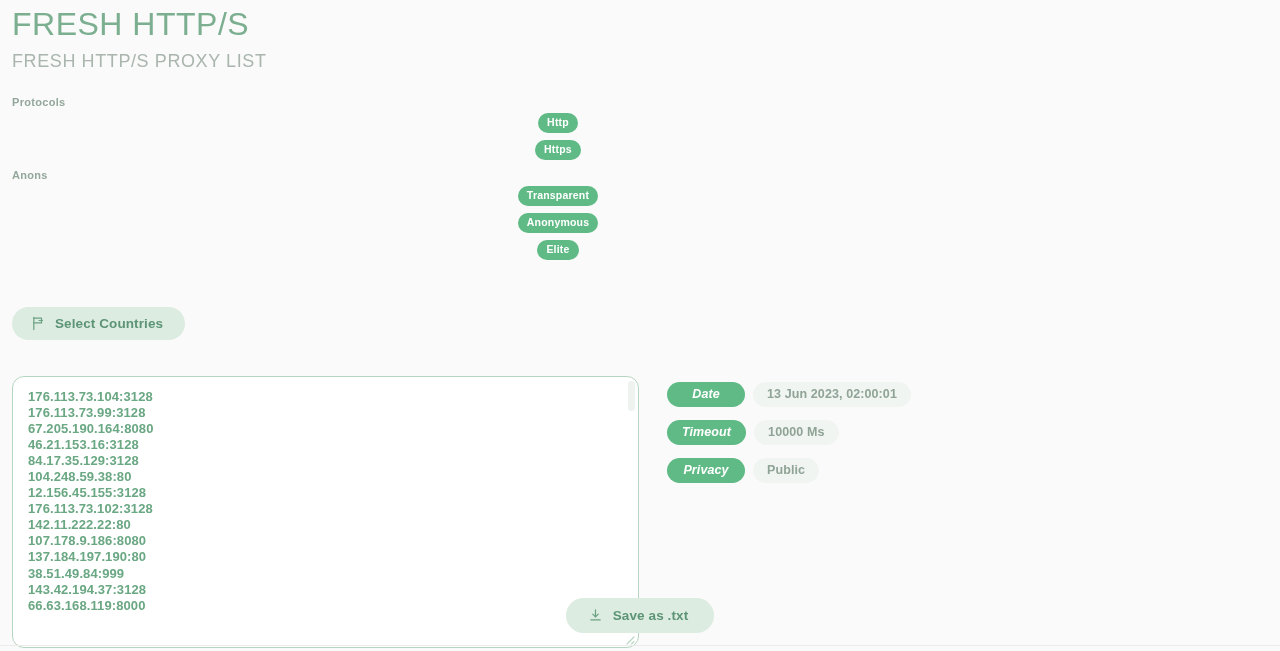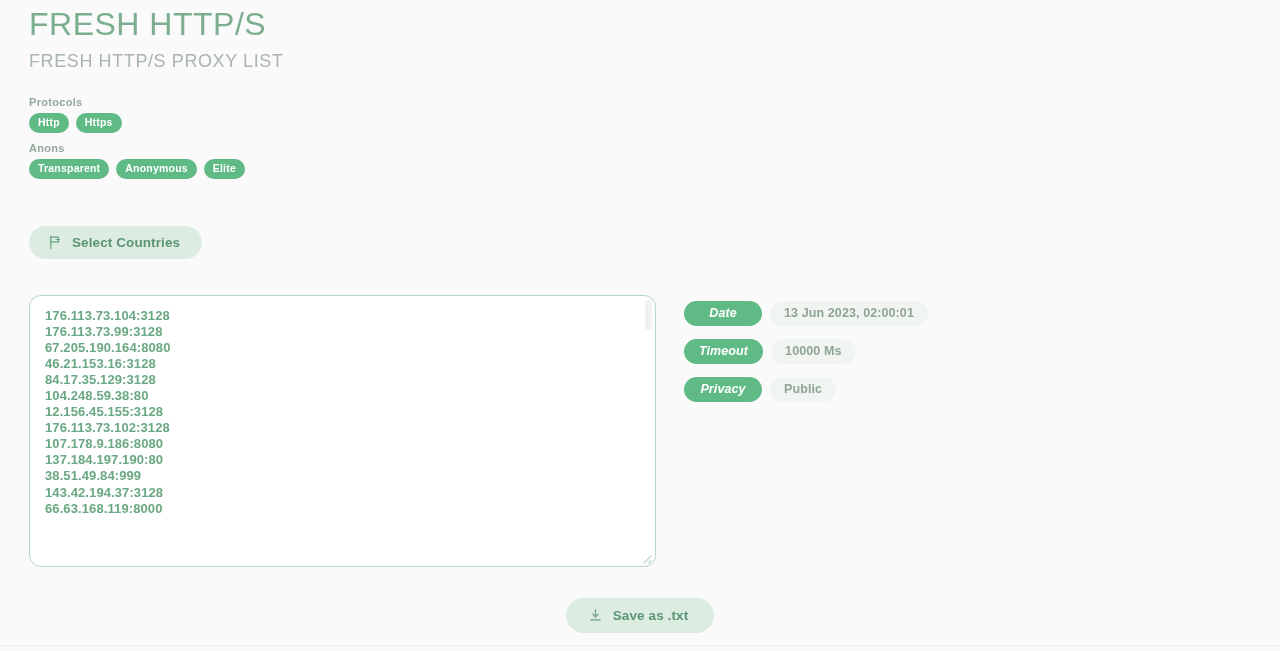--- a/index.html
+++ b/index.html
@@ -13,21 +13,21 @@
     font-family: "Liberation Sans", sans-serif;
     overflow: hidden;
     position: relative;
   }
 
   .page {
     position: relative;
     width: 1116px;
     height: 651px;
     box-sizing: border-box;
-    padding: 0 29px;
+    padding: 0 12px;
   }
 
   
   .title {
     margin: 0;
     padding-top: 4px;
     font-size: 32px;
     font-weight: 400;
     letter-spacing: 0.5px;
     color: #7cae90;
@@ -55,20 +55,21 @@
     line-height: 14px;
     margin: 0 0 4px 0;
   }
   .group-label.second {
     margin-top: 8px;
   }
   .chip-row {
     display: flex;
     gap: 7px;
     align-items: center;
+    flex-direction: column;
   }
   .chip {
     display: inline-flex;
     align-items: center;
     justify-content: center;
     background: #5fba85;
     color: #ffffff;
     border: none;
     border-radius: 999px;
     font-family: "Liberation Sans", sans-serif;
@@ -269,20 +270,21 @@
       <div class="scroll-track"></div>
       <div class="list-inner">
         <div class="proxy-line">176.113.73.104:3128</div>
         <div class="proxy-line">176.113.73.99:3128</div>
         <div class="proxy-line">67.205.190.164:8080</div>
         <div class="proxy-line">46.21.153.16:3128</div>
         <div class="proxy-line">84.17.35.129:3128</div>
         <div class="proxy-line">104.248.59.38:80</div>
         <div class="proxy-line">12.156.45.155:3128</div>
         <div class="proxy-line">176.113.73.102:3128</div>
+        <div class="proxy-line">142.11.222.22:80</div>
         <div class="proxy-line">107.178.9.186:8080</div>
         <div class="proxy-line">137.184.197.190:80</div>
         <div class="proxy-line">38.51.49.84:999</div>
         <div class="proxy-line">143.42.194.37:3128</div>
         <div class="proxy-line">66.63.168.119:8000</div>
       </div>
       <span class="resize-grip">
         <svg width="13" height="13" viewBox="0 0 13 13" fill="none" stroke="#b7d6c2" stroke-width="1.1" stroke-linecap="round">
           <path d="M12 5 5 12"></path>
           <path d="M12 9.5 9.5 12"></path>

